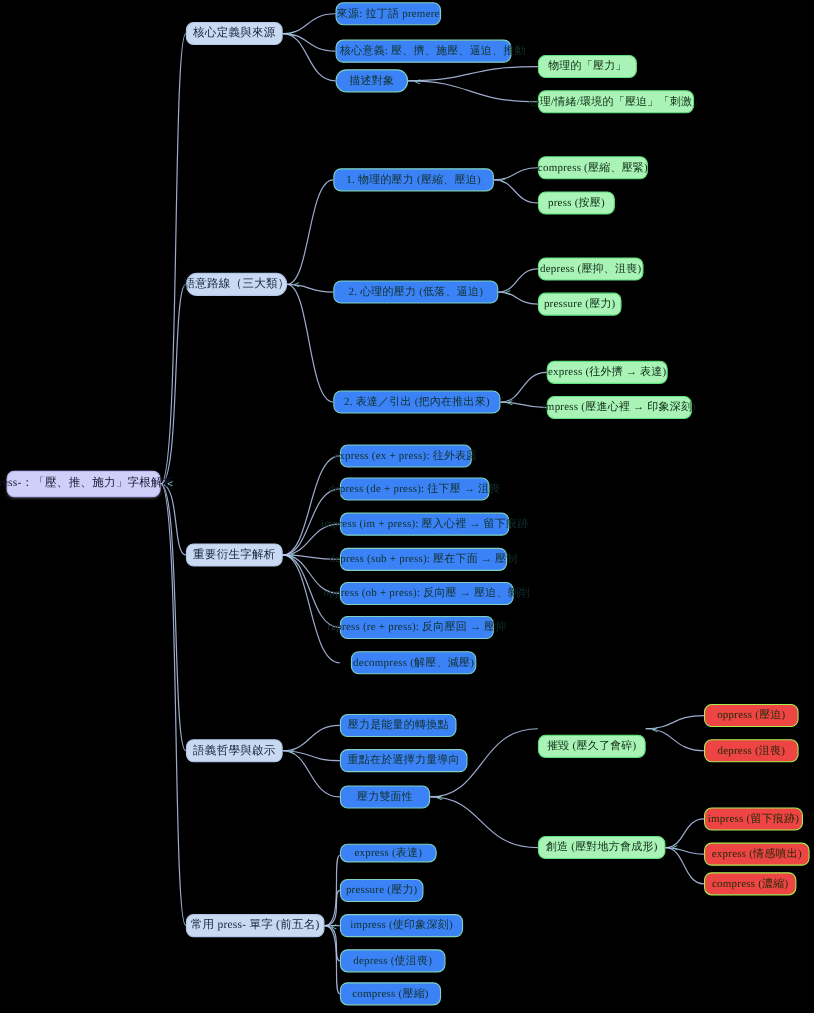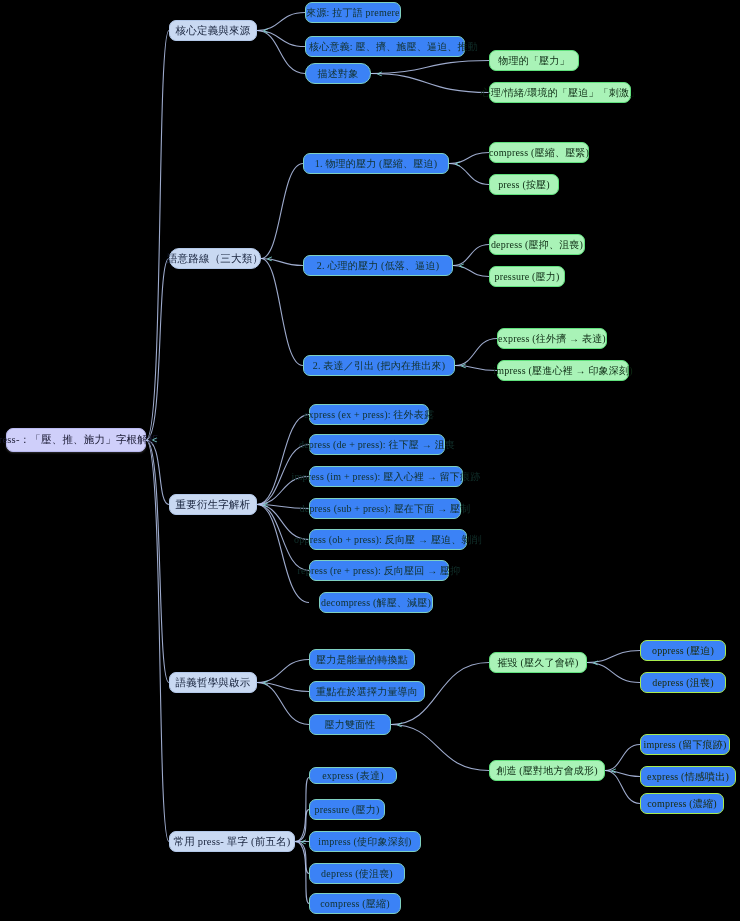--- a/index.html
+++ b/index.html
@@ -42,21 +42,21 @@
   }
   
   .n-l3{
     background:#a9f3b7;
     border:1px solid #5fe07c;
     color:#0d2a13;
     font-size:10px;
   }
   
   .n-l4{
-    background:#3b82f6;
+    background:#ef4444;
     border:1px solid #a9ec4e;
     color:#1b2a07;
     font-size:10px;
   }
   .arrow{
     position:absolute;color:#7fd9d0;font-size:9px;font-family:"Liberation Sans",sans-serif;
     line-height:1;
   }
 </style>
 </head>
@@ -139,21 +139,21 @@
       <div class="node n-l2" style="left: 309px; top: 498px; width: 152px; height: 21px;">depress (sub + press): 壓在下面 → 壓制</div>
       <div class="node n-l2" style="left: 309px; top: 529px; width: 158px; height: 21px;">oppress (ob + press): 反向壓 → 壓迫、剝削</div>
       <div class="node n-l2" style="left: 309px; top: 560px; width: 140px; height: 21px;">repress (re + press): 反向壓回 → 壓抑</div>
       <div class="node n-l2" style="left: 309px; top: 592px; width: 114px; height: 21px; margin-left: 10px;">decompress (解壓、減壓)</div>
       <div class="node n-l1" style="left: 169px; top: 672px; width: 88px; height: 21px;">語義哲學與啟示</div>
       <div class="arrow" style="left: 263px; top: 678.5px;">&lt;</div>
       <div class="node n-l2" style="left: 309px; top: 649px; width: 106px; height: 21px;">壓力是能量的轉換點</div>
       <div class="node n-l2" style="left: 309px; top: 681px; width: 116px; height: 21px;">重點在於選擇力量導向</div>
       <div class="node n-l2" style="left: 309px; top: 714px; width: 82px; height: 21px;">壓力雙面性</div>
       <div class="arrow" style="left: 397px; top: 720.5px;">&lt;</div>
-      <div class="node n-l3" style="left: 489px; top: 652px; width: 98px; height: 21px;">摧毀 (壓久了會碎)</div>
+      <div class="node n-l3" style="left: 489px; top: 668px; width: 98px; height: 21px;">摧毀 (壓久了會碎)</div>
       <div class="arrow" style="left: 593px; top: 658.5px;">&lt;</div>
       <div class="node n-l4" style="left: 640px; top: 640px; width: 86px; height: 21px;">oppress (壓迫)</div>
       <div class="node n-l4" style="left: 640px; top: 672px; width: 86px; height: 21px;">depress (沮喪)</div>
       <div class="node n-l3" style="left: 489px; top: 760px; width: 116px; height: 21px;">創造 (壓對地方會成形)</div>
       <div class="arrow" style="left: 611px; top: 766.5px;">&lt;</div>
       <div class="node n-l4" style="left: 640px; top: 734px; width: 90px; height: 21px;">impress (留下痕跡)</div>
       <div class="node n-l4" style="left: 640px; top: 766px; width: 96px; height: 21px;">express (情感噴出)</div>
       <div class="node n-l4" style="left: 640px; top: 793px; width: 84px; height: 21px;">compress (濃縮)</div>
       <div class="node n-l1" style="left: 169px; top: 831px; width: 126px; height: 21px;">常用 press- 單字 (前五名)</div>
       <div class="arrow" style="left: 301px; top: 837.5px;">&lt;</div>

